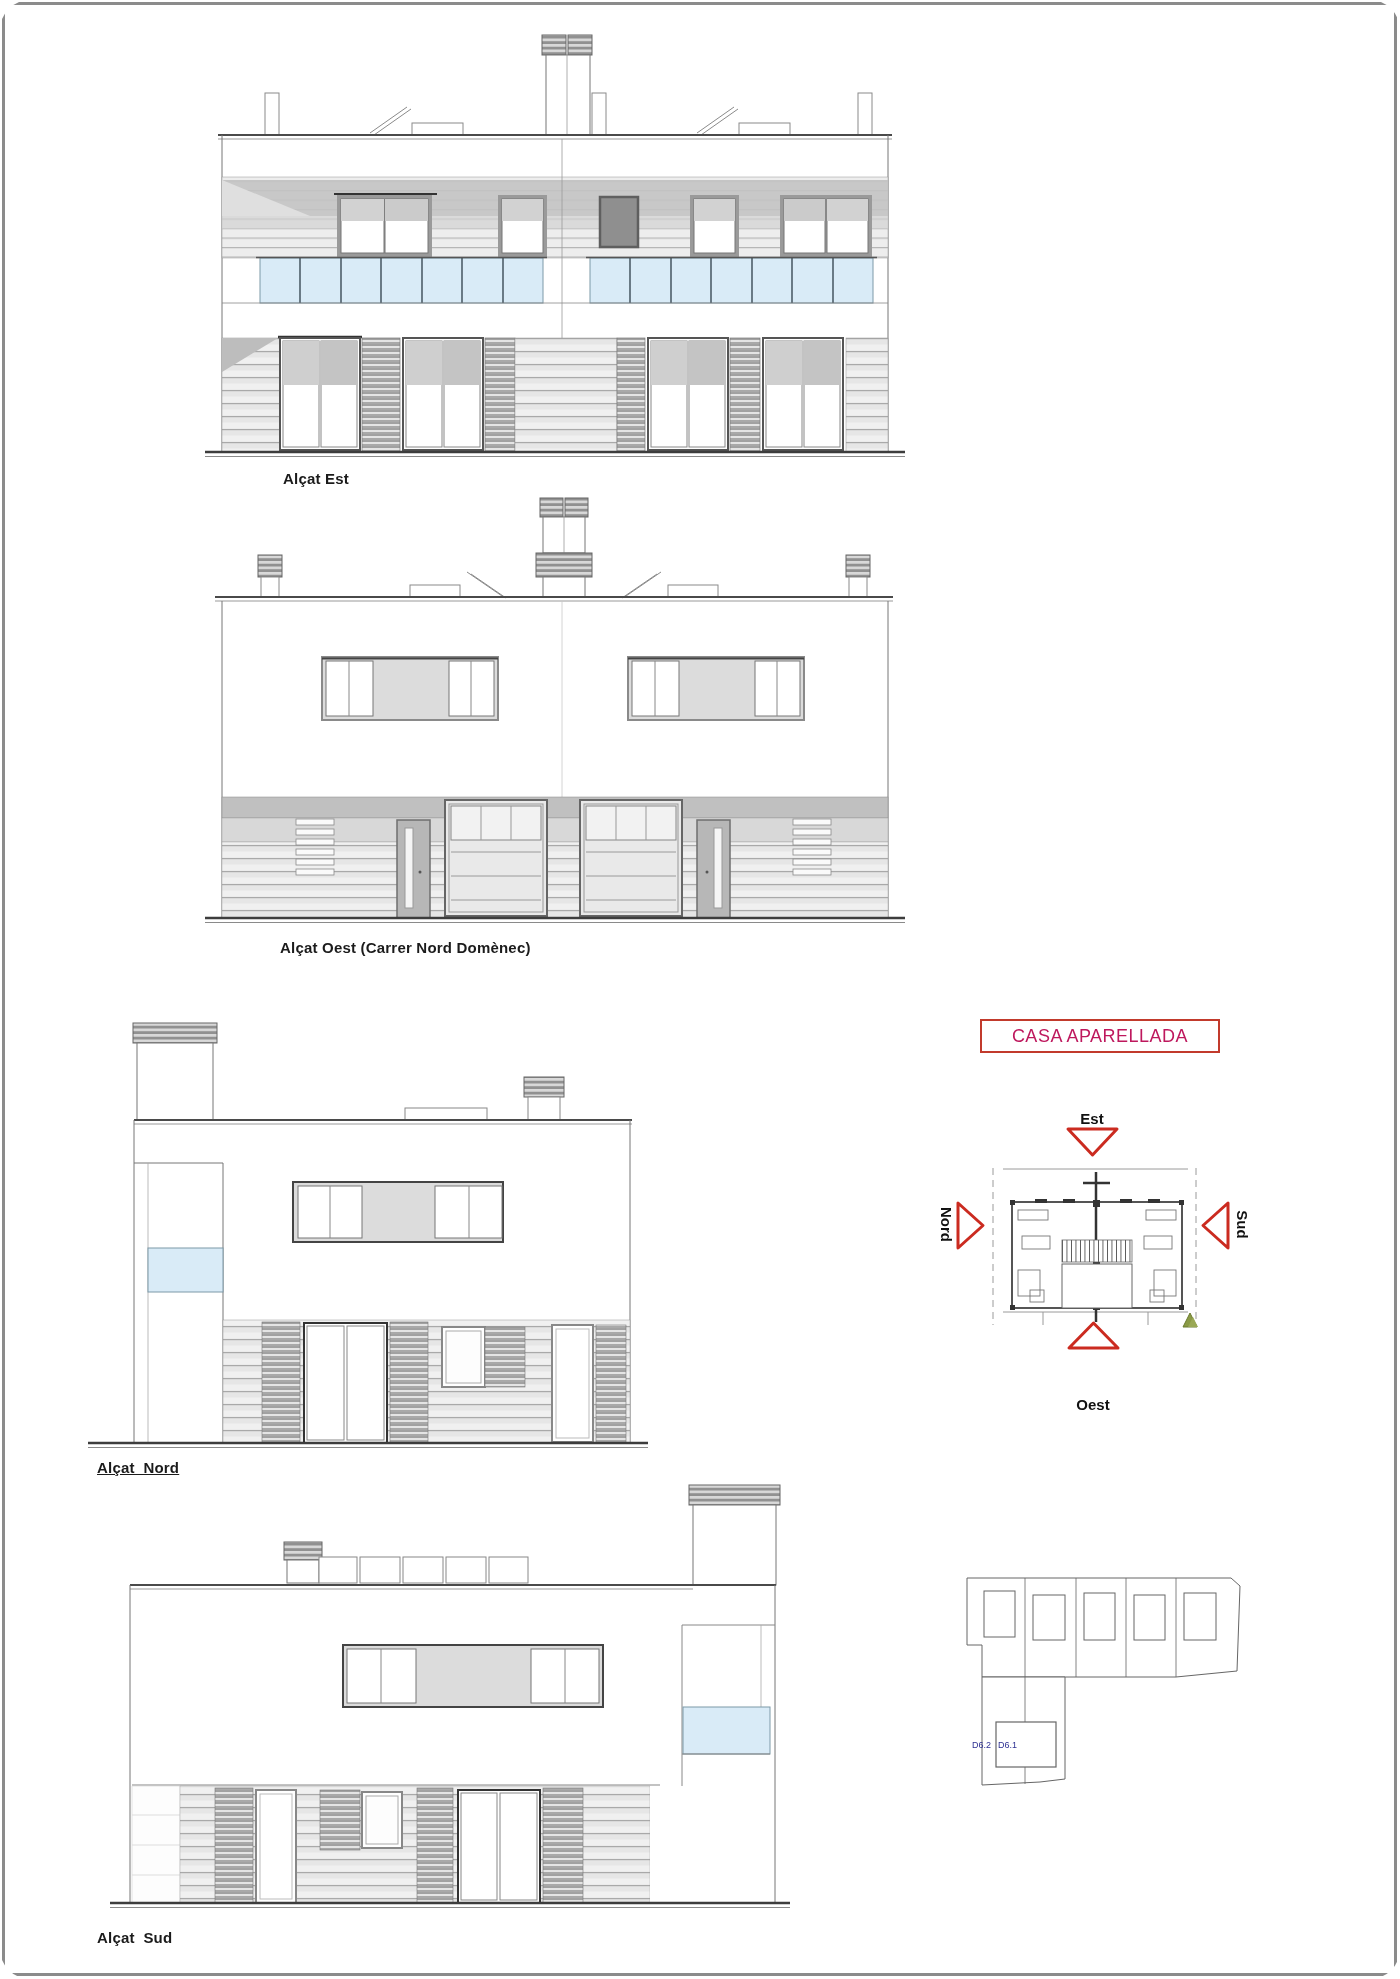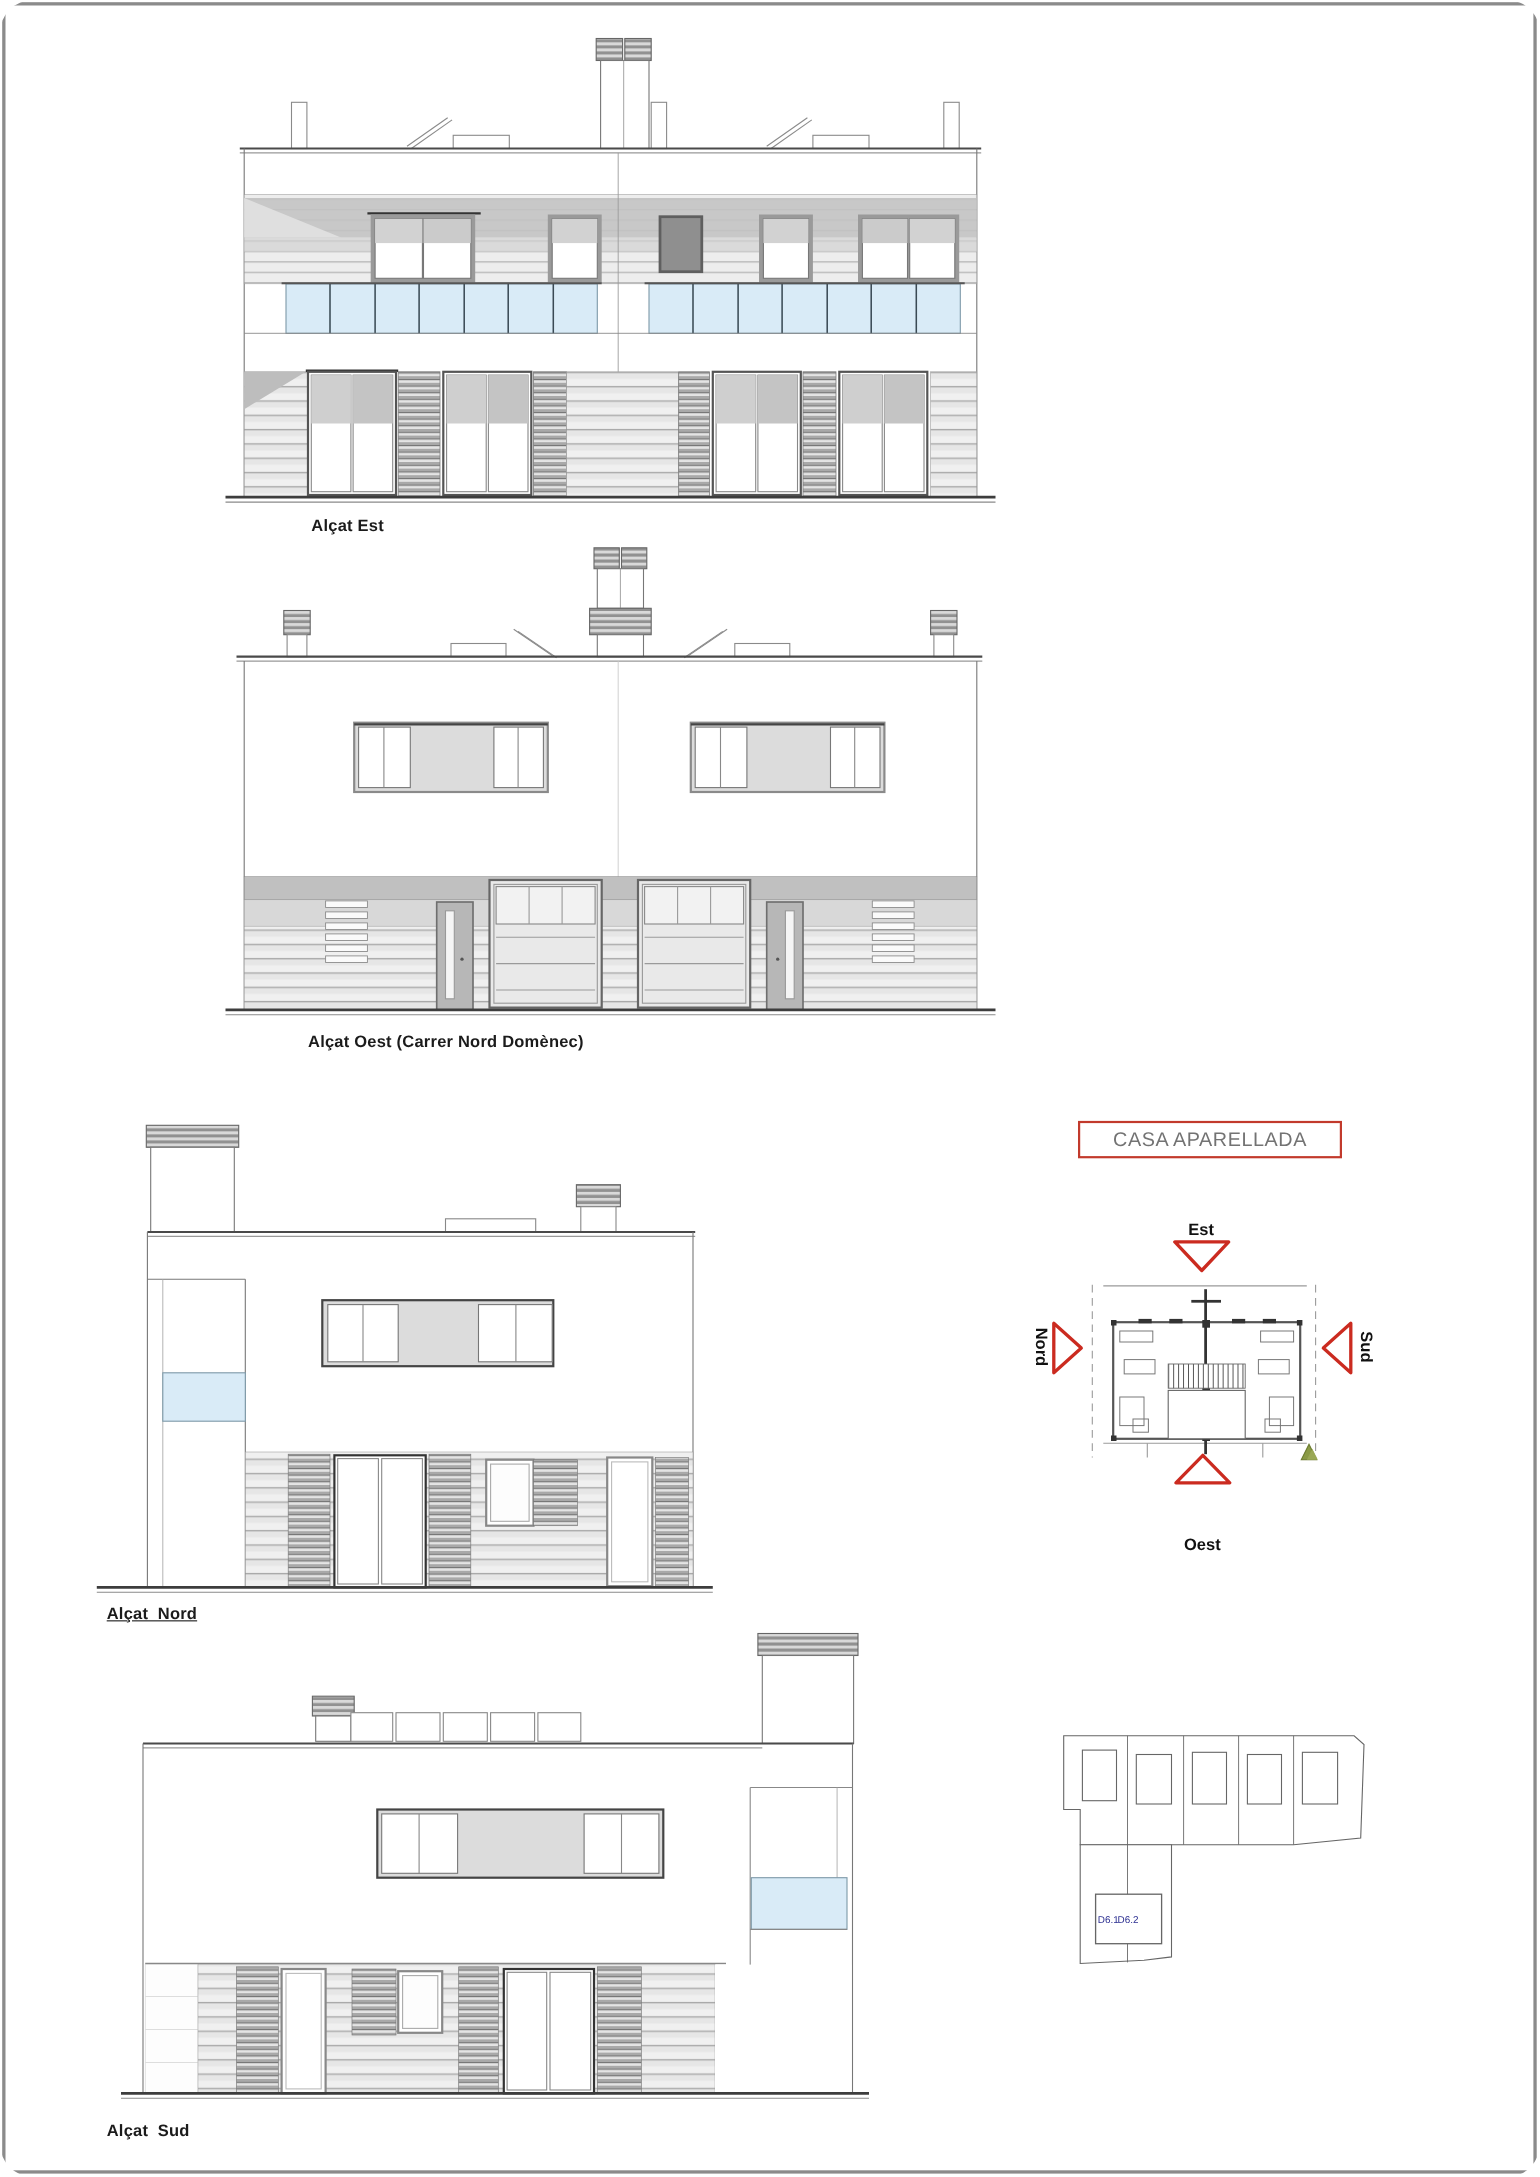--- a/index.html
+++ b/index.html
@@ -4,21 +4,21 @@
 <style>
   html,body{margin:0;padding:0;background:#fff;}
   #canvas{position:relative;width:1400px;height:1979px;background:#ffffff;
           font-family:"Liberation Sans", sans-serif;overflow:hidden;border-radius:30px;}
   #frame{position:absolute;left:2px;top:2px;right:3px;bottom:3px;border:3px solid #8b8b8b;}
   .drawing{position:absolute;}
   .elev-label{position:absolute;font-size:15px;font-weight:700;color:#1b1b1b;
               white-space:pre;letter-spacing:.2px;}
   .stamp{position:absolute;left:980px;top:1019px;width:236px;height:30px;
          border:2px solid #c23a2c;display:flex;align-items:center;justify-content:center;}
-  .stamp span{font-size:18px;color:#737373;letter-spacing:.5px;white-space:pre;}
+  .stamp span{font-size:18px;color:#be185d;letter-spacing:.5px;white-space:pre;}
   .compass-label{position:absolute;font-size:15px;font-weight:700;color:#111;
                  width:60px;text-align:center;white-space:pre;}
   .compass-label.vert{transform:rotate(90deg);}
   .plot-label{position:absolute;font-size:9px;font-weight:400;color:#2e3192;white-space:pre;}
 </style>
 </head>
 <body>
 
 <div id="canvas">
   <div id="frame"></div>
@@ -450,14 +450,14 @@
     <g fill="#fff" stroke="#666" stroke-width="1">
       <rect x="984" y="1591" width="31" height="46"></rect>
       <rect x="1033" y="1595" width="32" height="45"></rect>
       <rect x="1084" y="1593" width="31" height="47"></rect>
       <rect x="1134" y="1595" width="31" height="45"></rect>
       <rect x="1184" y="1593" width="32" height="47"></rect>
       <rect x="996" y="1722" width="60" height="45" stroke-width="1.2"></rect>
     </g>
   </svg>
   <div class="plot-label" style="left:998px;top:1740px;">D6.1</div>
-  <div class="plot-label" style="left:1016px;top:1740px;">D6.2</div>
+  <div class="plot-label" style="left:972px;top:1740px;">D6.2</div>
 </div>
 
 </body></html>

